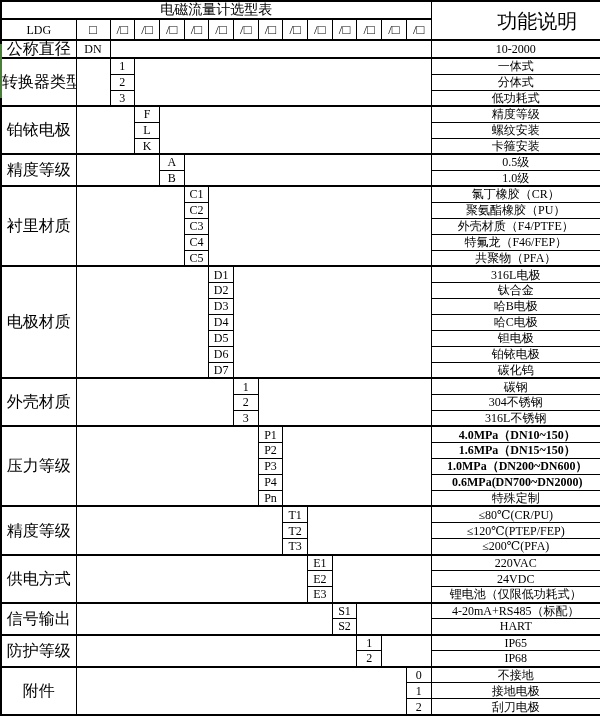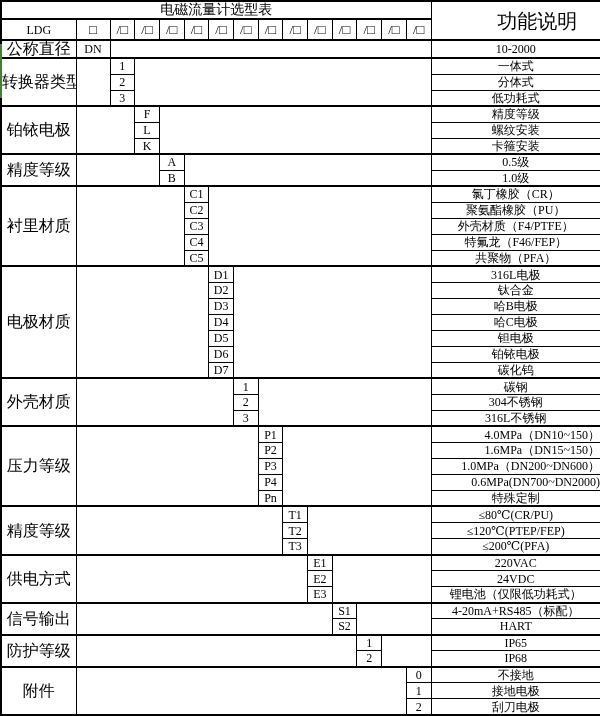--- a/index.html
+++ b/index.html
@@ -11,21 +11,21 @@
      font-size:12px;line-height:1;overflow:hidden;white-space:nowrap;}
   tr{height:16px;}
   tr.r-title{height:18px;}
   tr.r-model{height:21px;margin-top:39px;}
   tr.blk > td{border-top-width:2px;}
   td.title-cell{font-size:14px;}
   td.func-header{font-size:20px;padding-left:43px;}
   td.lab{font-size:16px;}
   td.code{font-size:12px;font-family:Liberation Serif, serif;}
   td.model-glyph{font-size:13px;}
-  td.desc-left{text-align:right;padding-left:3px;}
+  td.desc-left{text-align:center;padding-left:3px;font-weight:bold;}
   #edge-artifact{position:absolute;left:0;top:44px;width:2px;height:54px;opacity:.8;}
 </style>
 </head>
 <body>
 
 <div id="stage">
   <div id="edge-artifact" style="background: rgb(90, 158, 70);"></div>
   <table>
     <colgroup id="cols">
         <col style="width: 75px;">

